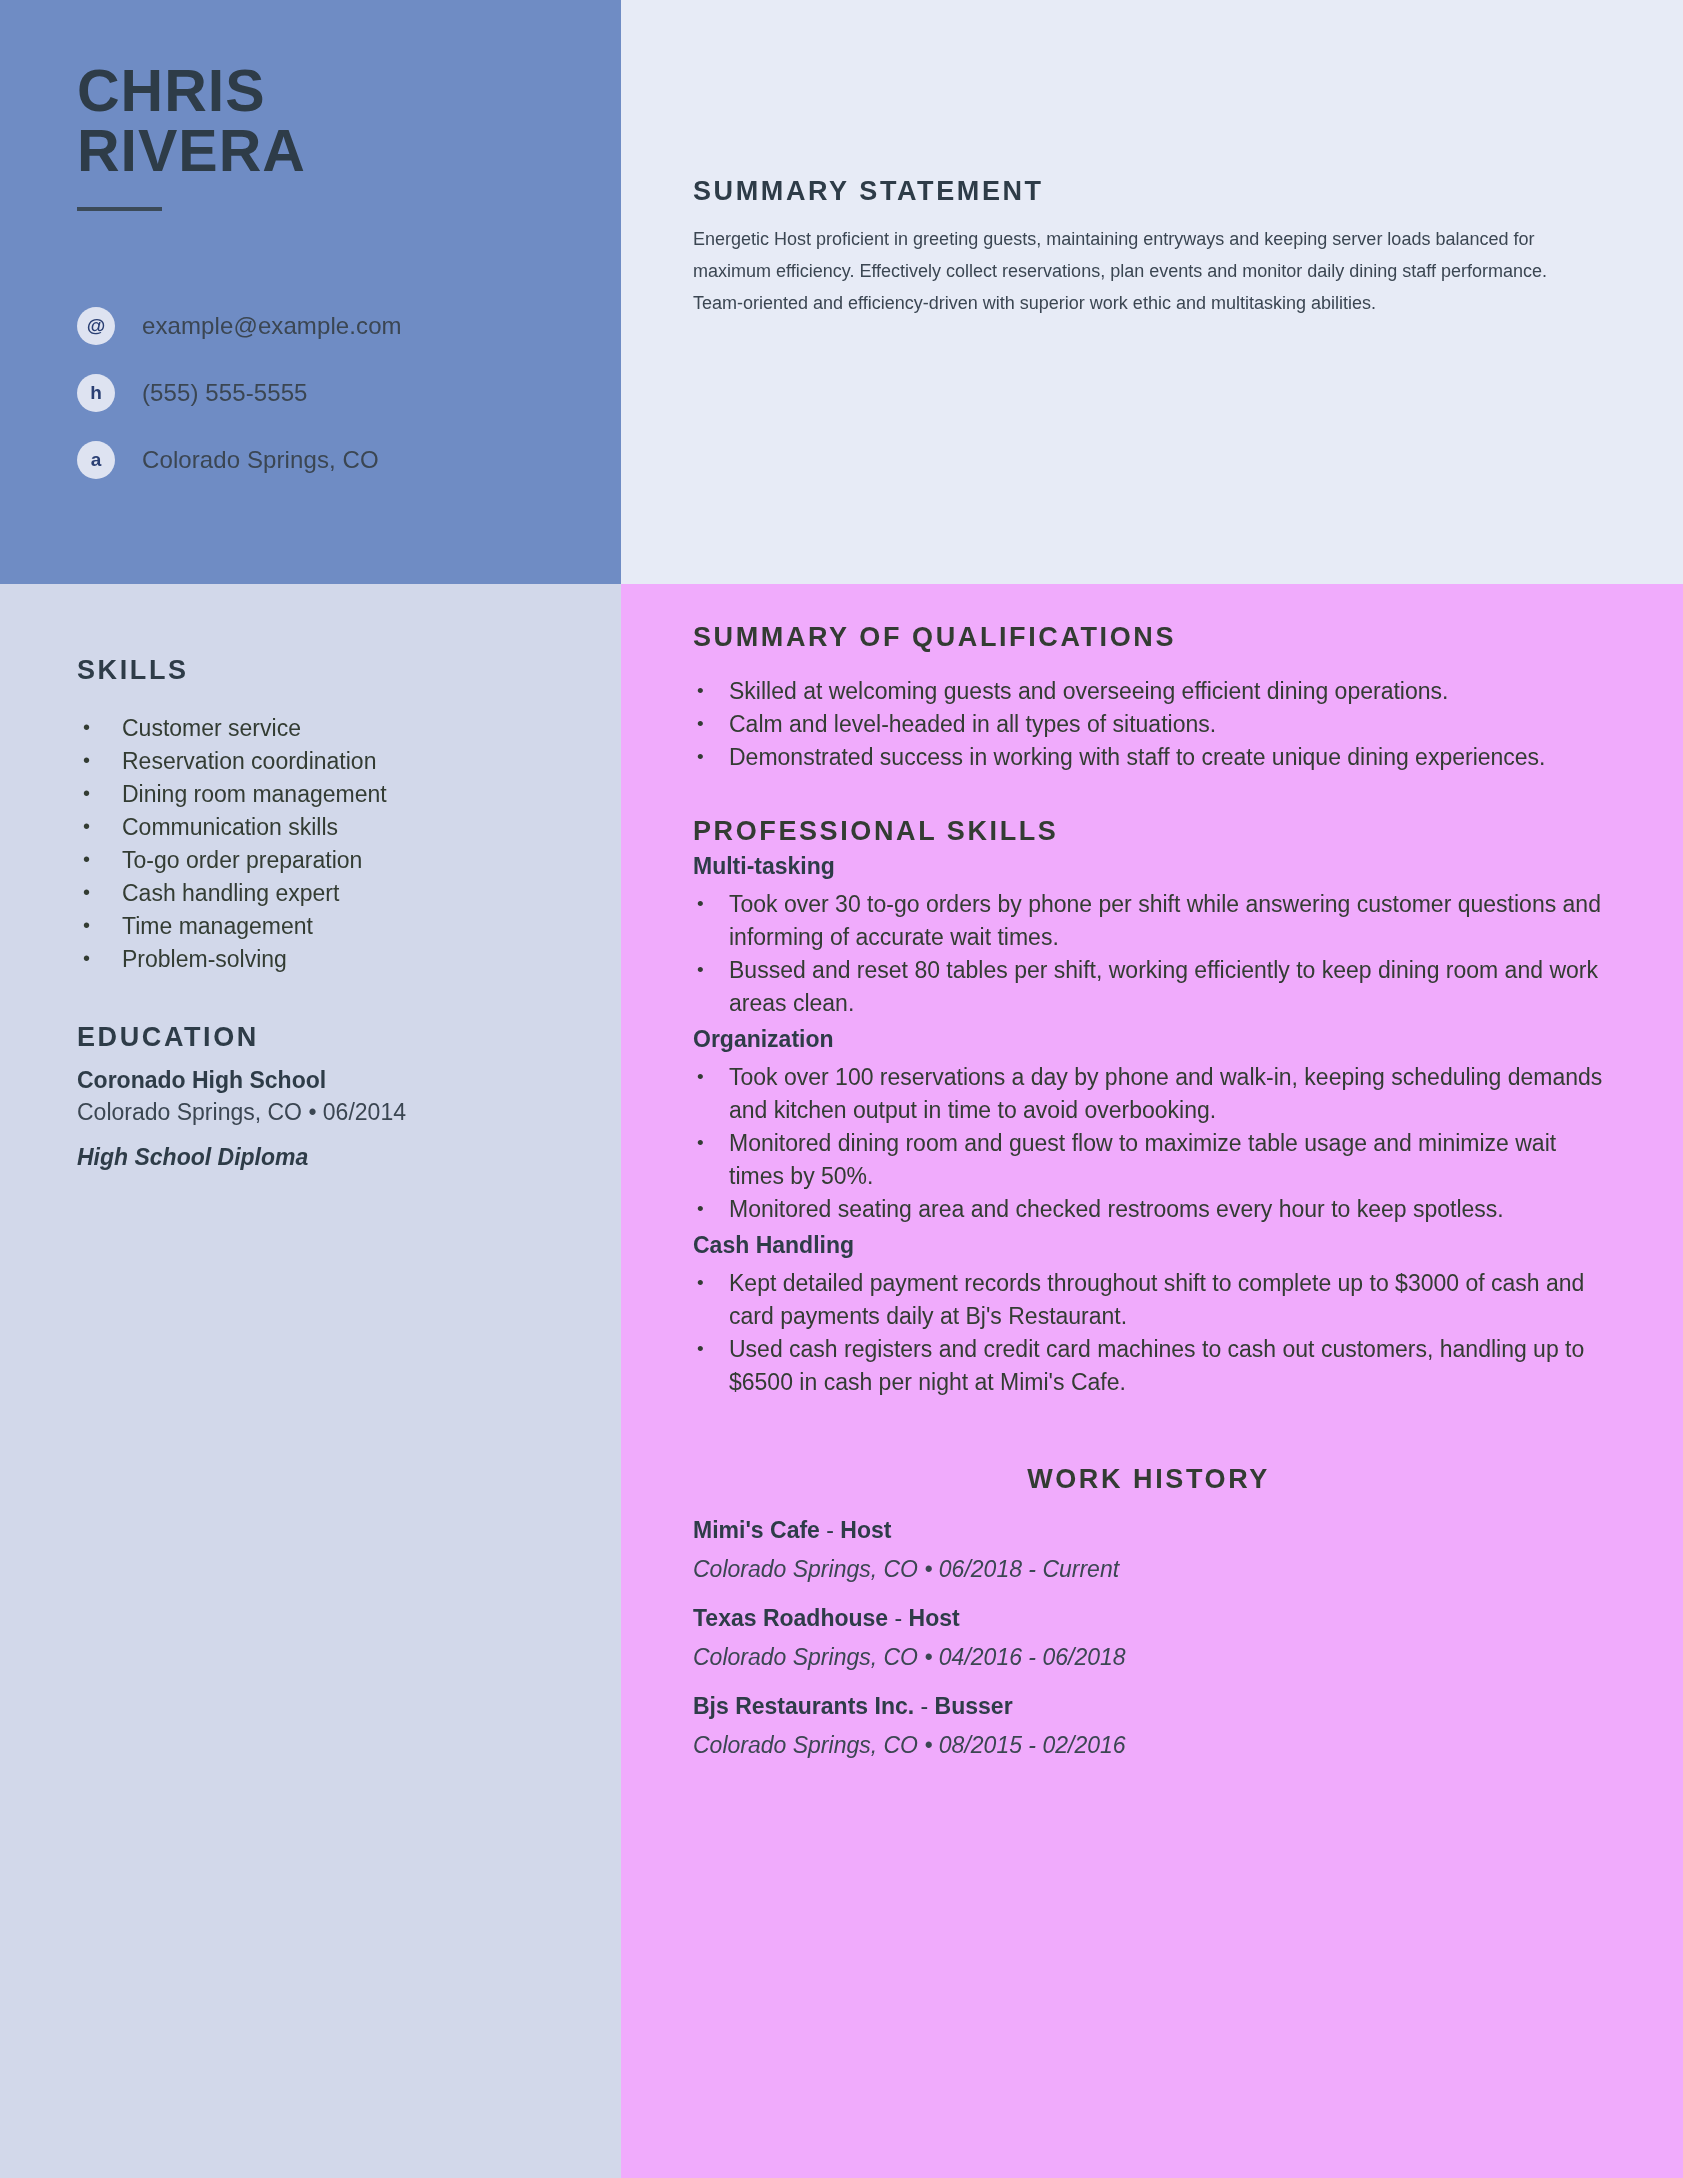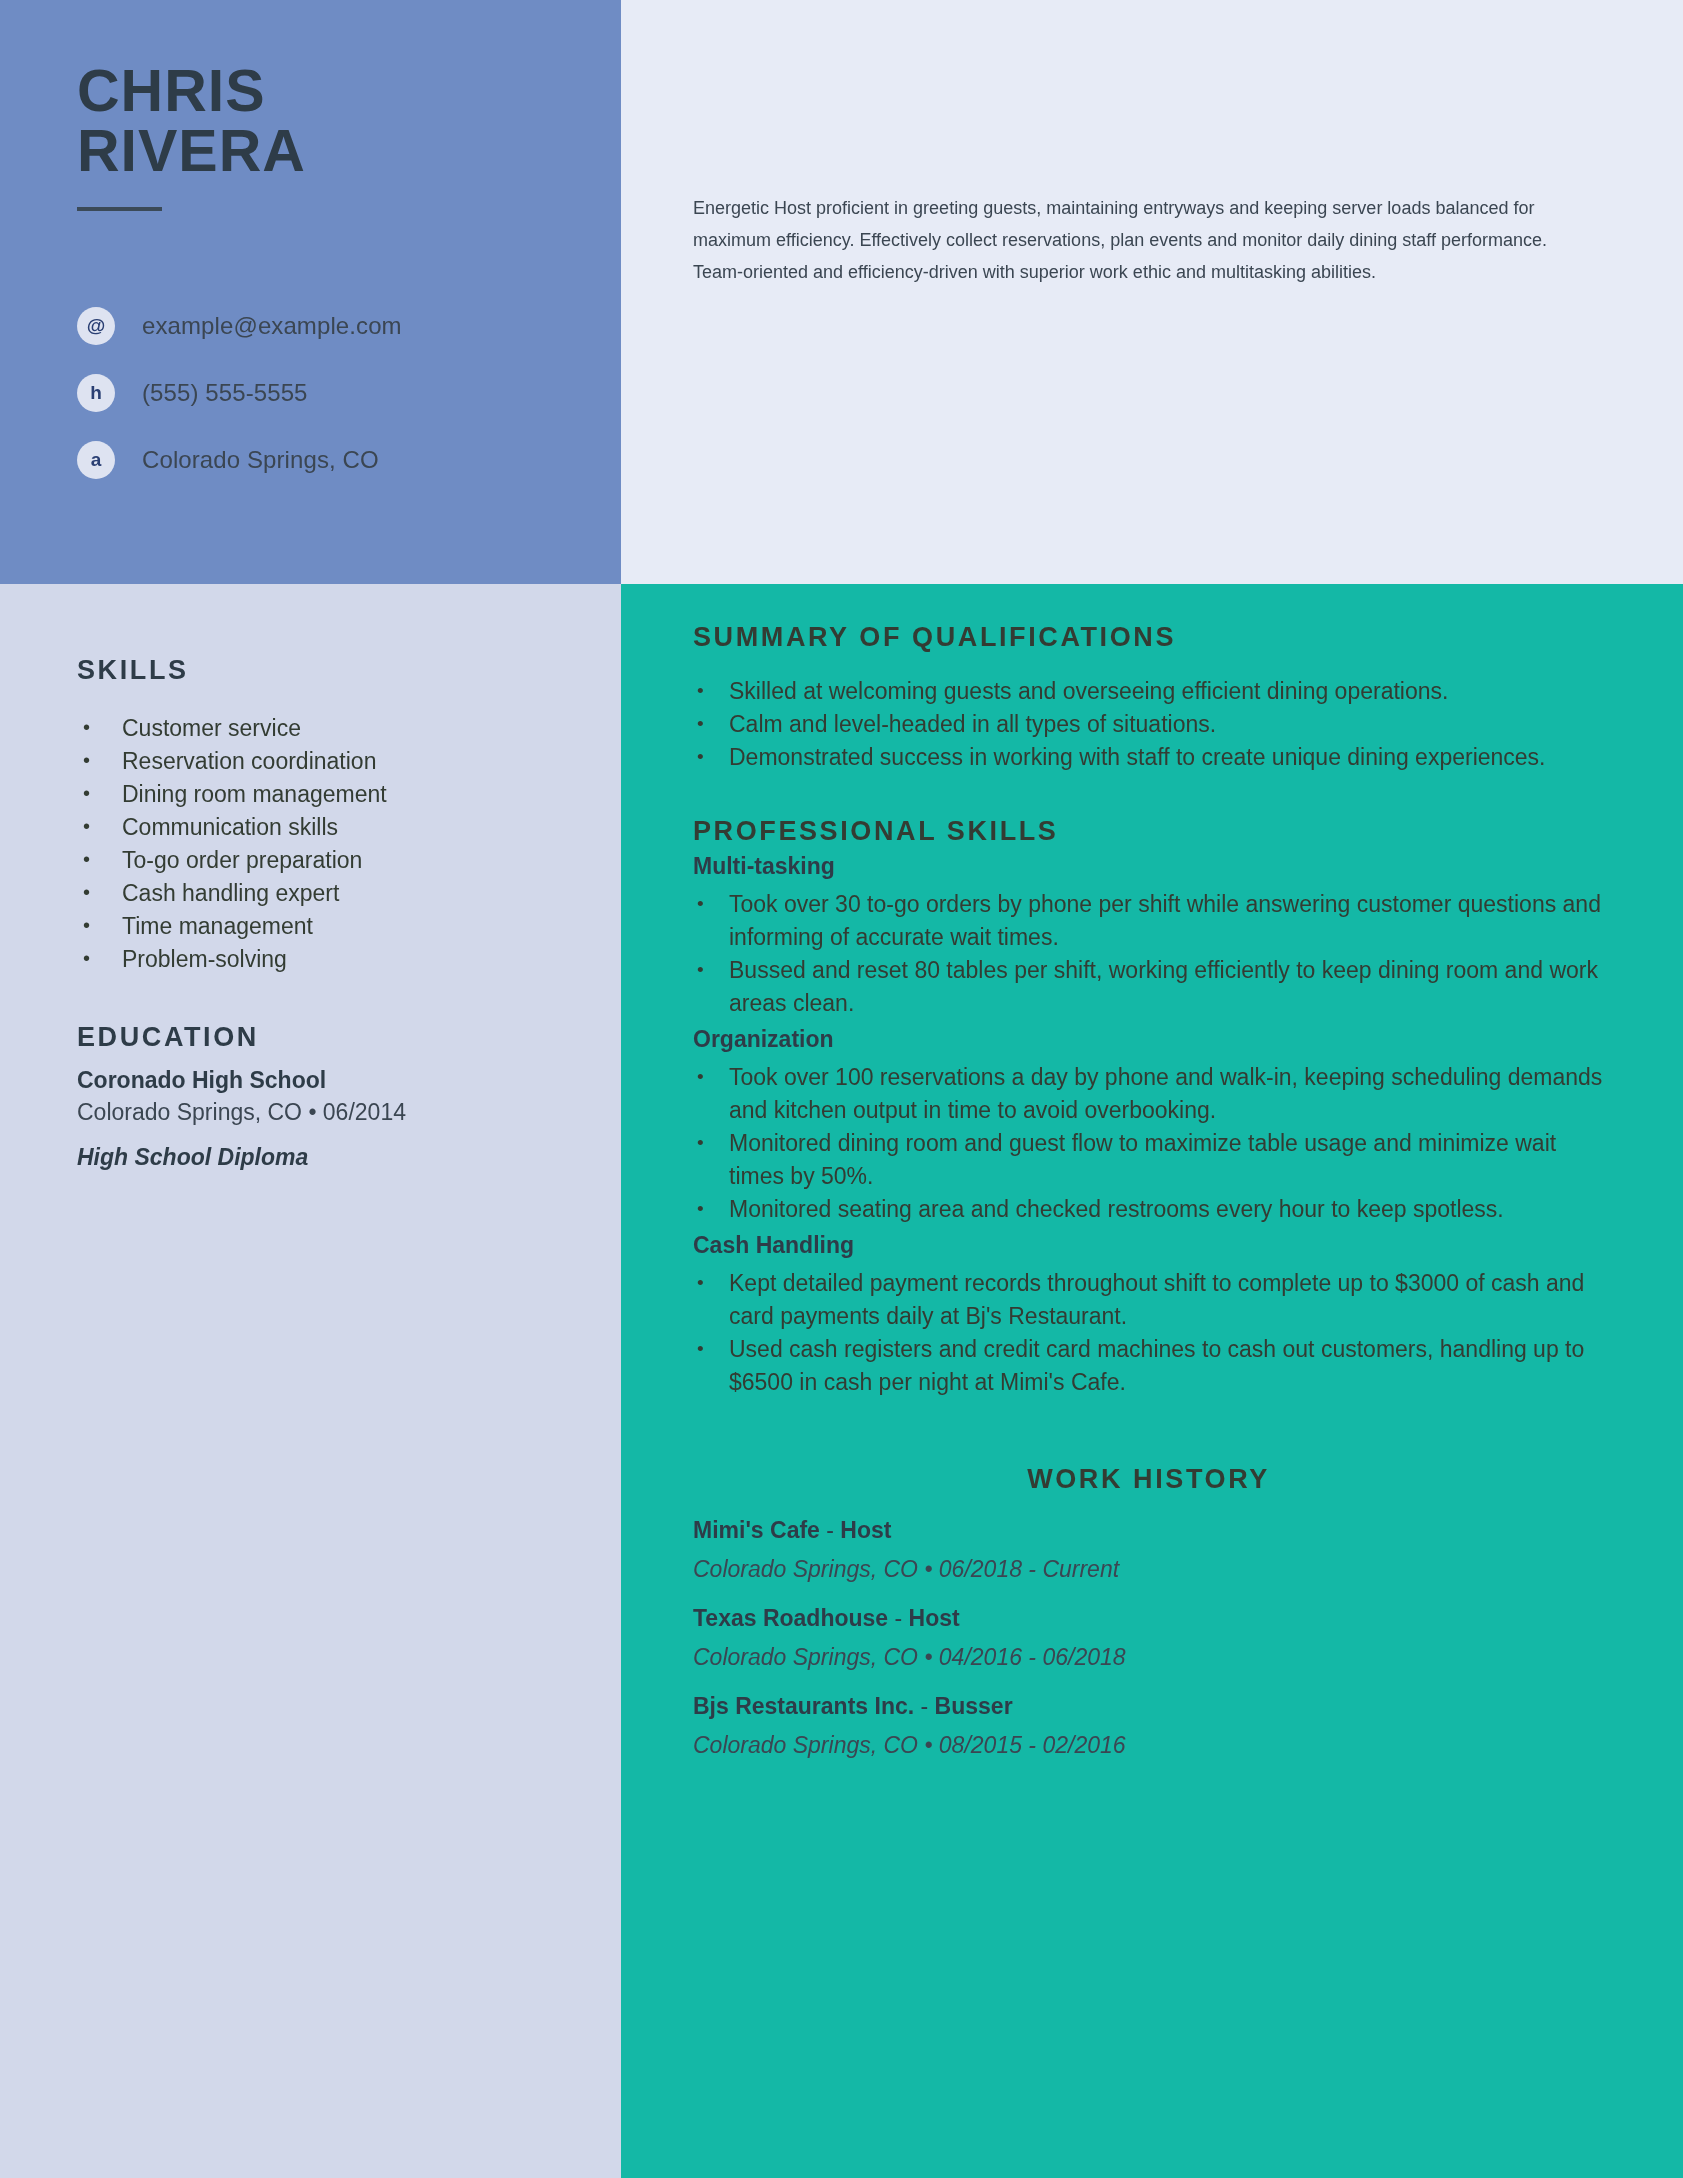--- a/index.html
+++ b/index.html
@@ -13,21 +13,21 @@
     font-family: "Liberation Sans", sans-serif;
     color: #333c33;
     position: relative;
     overflow: hidden;
   }
 
   
   .page {
     position: absolute;
     inset: 0;
-    background: #14b8a6;
+    background: #f0abfc;
   }
 
   
   .bg-header-right {
     position: absolute;
     left: 621px; top: 0;
     width: 1062px; height: 584px;
     background: #e7ebf6;
   }
   .bg-header-left {
@@ -251,20 +251,21 @@
       <span class="contact-icon">h</span>
       <span class="contact-text">(555) 555-5555</span>
     </div>
     <div class="contact-row">
       <span class="contact-icon">a</span>
       <span class="contact-text">Colorado Springs, CO</span>
     </div>
   </div>
 
   <div class="summary-block">
+    <div class="h-section h-section-dark">SUMMARY STATEMENT</div>
     <div class="summary-body">Energetic Host proficient in greeting guests, maintaining entryways and keeping server loads balanced for maximum efficiency. Effectively collect reservations, plan events and monitor daily dining staff performance. Team-oriented and efficiency-driven with superior work ethic and multitasking abilities.</div>
   </div>
 
   <div class="left-col">
 
     <div class="h-section h-section-dark">SKILLS</div>
     <ul class="skills-list">
       <li>Customer service</li>
       <li>Reservation coordination</li>
       <li>Dining room management</li>

